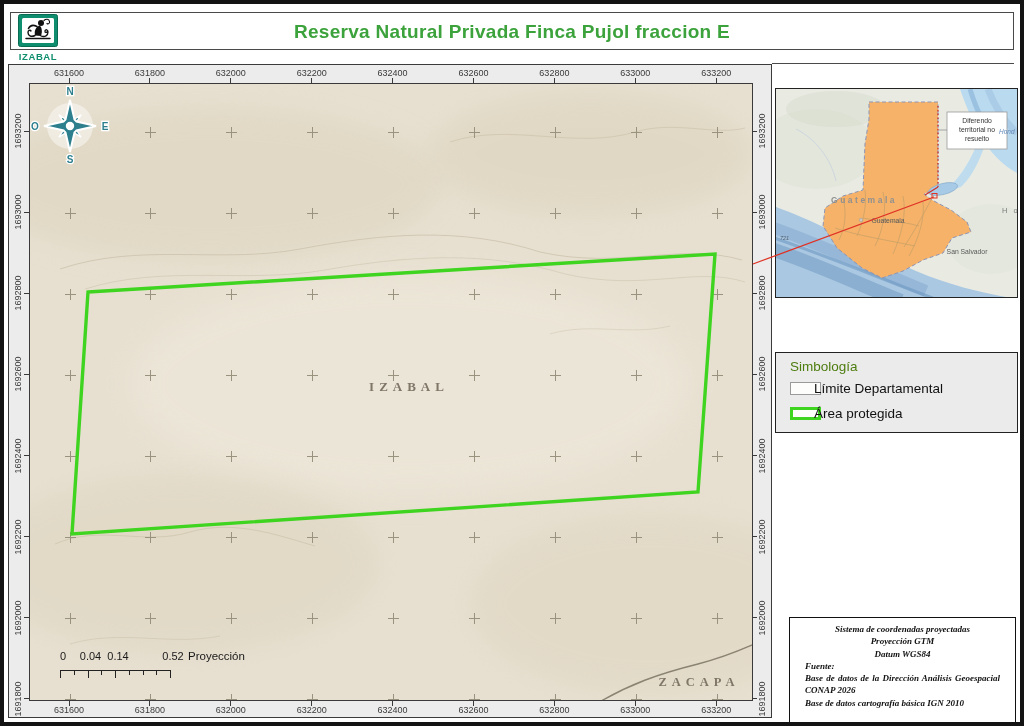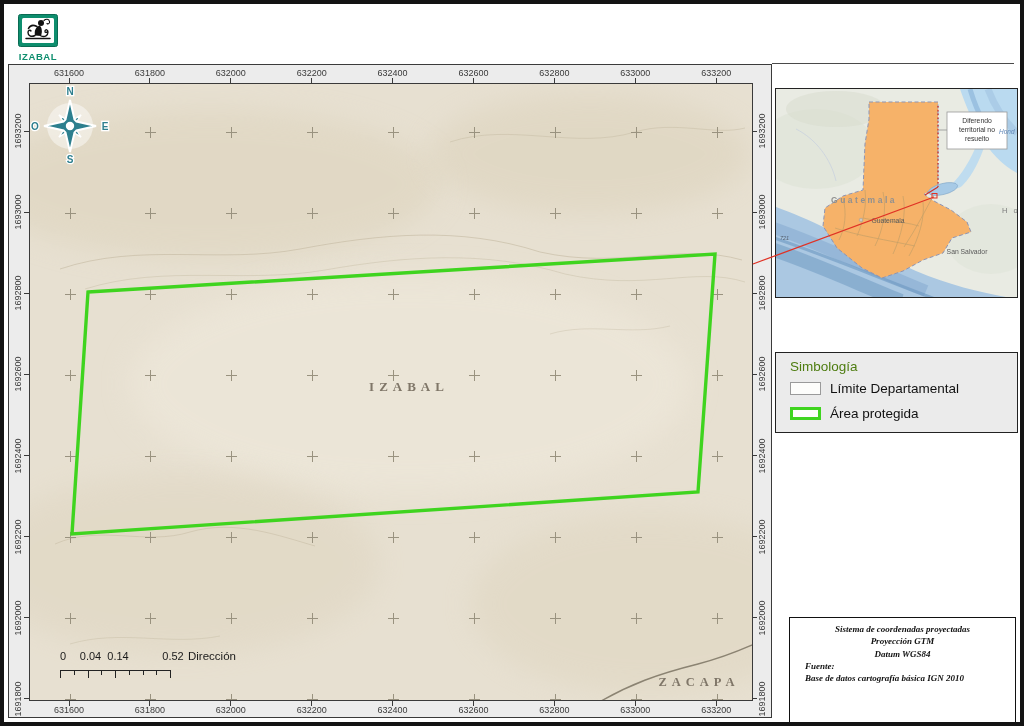--- a/index.html
+++ b/index.html
@@ -42,21 +42,21 @@
   .sb-tick{position:absolute;width:1.2px;background:#222;}
 
   
   .inset-box{position:absolute;left:775px;top:88px;width:243px;height:210px;border:1px solid #222;background:#e9ebe3;box-sizing:border-box;}
   .legend-box{position:absolute;left:775px;top:352px;width:243px;height:81px;border:1px solid #222;background:#ebebeb;box-sizing:border-box;}
   .legend-title{position:absolute;left:14px;top:6px;font-size:13.5px;color:#4d7c0f;}
   .legend-row{position:absolute;left:14px;height:16px;}
   .legend-swatch{position:absolute;left:0;top:1px;width:31px;height:13px;background:#fdfdfb;box-sizing:border-box;}
   .sw-dept{border:1px solid #9a9a9a;}
   .sw-prot{border:3px solid #3fd41f;}
-  .legend-lbl{position:absolute;left:40px;top:0;font-size:13.5px;color:#111;white-space:nowrap;}
+  .legend-lbl{position:absolute;left:24px;top:0;font-size:13.5px;color:#111;white-space:nowrap;}
   .info-box{position:absolute;left:789px;top:617px;width:227px;height:124px;border:1.5px solid #111;background:#fff;
             box-sizing:border-box;padding:5px 15px;font-family:"Liberation Serif",serif;font-style:italic;font-weight:700;
             font-size:9px;line-height:12.3px;color:#111;}
   .ib-c{text-align:center;}
   .ib-j{text-align:justify;}
 
   
   .note-t{font-family:"Liberation Sans",sans-serif;font-size:6.8px;fill:#333;}
   .country-t{font-family:"Liberation Sans",sans-serif;font-size:8.5px;font-weight:700;fill:#909090;letter-spacing:2.5px;}
   .city-t{font-family:"Liberation Sans",sans-serif;font-size:6.8px;fill:#5a5a5a;}
@@ -65,20 +65,23 @@
   .sea-t{font-family:"Liberation Sans",sans-serif;font-style:italic;font-size:6.5px;fill:#6288b8;}
   .compass-t{font-family:"Liberation Sans",sans-serif;font-size:10px;font-weight:700;fill:#2d7f8e;
              paint-order:stroke;stroke:#ffffff;stroke-width:2.5px;}
   .overlay{position:absolute;left:0;top:0;z-index:60;pointer-events:none;}
 </style>
 </head>
 <body>
 
 <div class="page">
 
+  <div class="header-bar">
+    <div class="map-title">Reserva Natural Privada Finca Pujol fraccion E</div>
+  </div>
   <div class="logo-wrap">
     <svg width="40" height="33" viewBox="0 0 40 33">
       <rect x="0.5" y="0.5" width="39" height="32" rx="2" fill="#0e8e6e" stroke="#0a6b53"></rect>
       <rect x="4" y="4" width="32" height="25" rx="1.5" fill="#ffffff"></rect>
       <g fill="none" stroke="#111" stroke-linecap="round">
         <circle cx="23" cy="9" r="3" fill="#111" stroke="none"></circle>
         <path d="M21.5,11.5 C17.5,13 16,17 17,21.5 L23,22 C24.5,17.5 24,13.5 21.5,11.5 Z" fill="#111" stroke="none"></path>
         <path d="M19,12.5 C15,10.5 12,11.5 10.5,14.5" stroke-width="1.6"></path>
         <path d="M17,21.5 C13,23.5 10,21.5 10,18.5 C10,16.5 12,15.5 13,17" stroke-width="1.4"></path>
         <path d="M23,22 C27,23.5 30,21.5 30,18 C30,15.5 27.5,15 27,17 C26.7,18.6 28.6,19.2 29.2,17.6" stroke-width="1.3"></path>
@@ -131,21 +134,21 @@
           <circle r="5" fill="#fff" stroke="#2d7f8e" stroke-width="1.6"></circle>
         </g>
         <text class="compass-t" x="42" y="13" text-anchor="middle">N</text>
         <text class="compass-t" x="77" y="48" text-anchor="middle">E</text>
         <text class="compass-t" x="42" y="81" text-anchor="middle">S</text>
         <text class="compass-t" x="7" y="48" text-anchor="middle">O</text>
       </svg>
 
       <div class="scalebar" style="z-index:7;">
         <div class="abs" style="inset:0;">
-          <span class="sb-unit">Dirección</span>
+          <span class="sb-unit">Proyección</span>
         <div class="sb-num" style="left: 21px; top: 6px;">0</div>
             <div class="sb-num" style="left: 48.5px; top: 6px;">0.04</div>
             <div class="sb-num" style="left: 76px; top: 6px;">0.14</div>
             <div class="sb-num" style="left: 131px; top: 6px;">0.52</div>
           </div>
         <div class="sb-ruler">
             <div class="sb-base" style="left: 18px; top: 0px; width: 110px;"></div>
             <div class="sb-tick" style="left: 18px; top: 0px; height: 8px;"></div>
             <div class="sb-tick" style="left: 31.75px; top: 0px; height: 5px;"></div>
             <div class="sb-tick" style="left: 45.5px; top: 0px; height: 8px;"></div>
@@ -358,20 +361,21 @@
       <div class="legend-swatch sw-prot"></div>
       <div class="legend-lbl">Área protegida</div>
     </div>
   </div>
 
   <div class="info-box">
     <div class="ib-c">Sistema de coordenadas proyectadas</div>
     <div class="ib-c">Proyección GTM</div>
     <div class="ib-c">Datum WGS84</div>
     <div>Fuente:</div>
+    <div class="ib-j">Base de datos de la Dirección Análisis Geoespacial CONAP 2026</div>
     <div>Base de datos cartografía básica IGN 2010</div>
   </div>
 
   <svg class="overlay" width="1024" height="726">
     <line x1="753" y1="264" x2="934" y2="197" stroke="#e03225" stroke-width="1.3"></line>
     <rect x="932" y="193.5" width="5" height="4.5" fill="none" stroke="#e03225" stroke-width="1"></rect>
   </svg>
 
   <div class="page-border"></div>
 </div>

